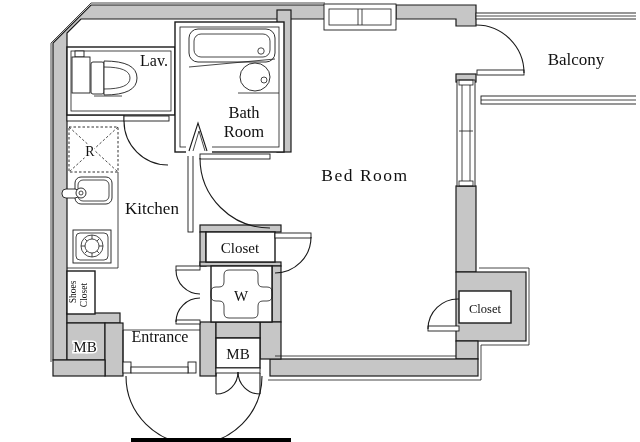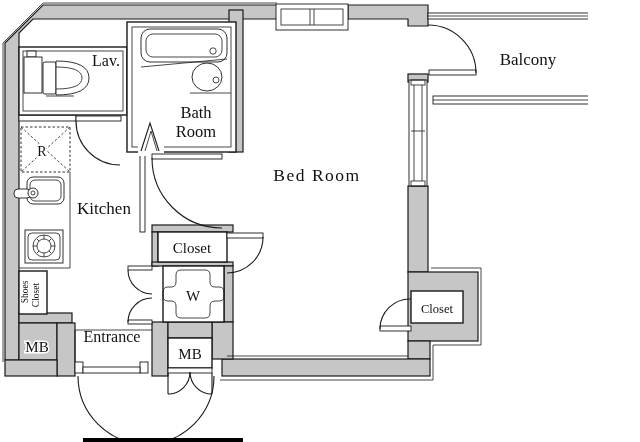--- a/index.html
+++ b/index.html
@@ -1,16 +1,16 @@
 <!DOCTYPE html>
 <html style="--wall: #c6c6c6; --line: #1a1a1a; --bg: #ffffff;"><head>
 <meta charset="utf-8">
 <style>
   html,body{margin:0;padding:0;background:#fff;}
-  .stage{position:relative;width:588px;height:442px;background:var(--bg,#fff);overflow:hidden;}
+  .stage{position:relative;width:588px;height:442px;background:var(--bg,#fff);overflow:hidden;padding-left:48px;}
   svg{display:block;}
   .wall{fill:var(--wall,#c6c6c6);stroke:var(--line,#1a1a1a);stroke-width:1.2;}
   .box{fill:#fff;stroke:var(--line,#1a1a1a);stroke-width:1.4;}
   .boxthin{fill:#fff;stroke:var(--line,#1a1a1a);stroke-width:0.9;}
   .inner{fill:none;stroke:var(--line,#1a1a1a);stroke-width:0.8;}
   .ln{fill:none;stroke:var(--line,#1a1a1a);stroke-width:1.1;}
   .lnthin{fill:none;stroke:var(--line,#1a1a1a);stroke-width:0.8;}
   .dash{fill:#fff;stroke:var(--line,#1a1a1a);stroke-width:0.9;stroke-dasharray:2.5 2;}
   .dashln{fill:none;stroke:var(--line,#1a1a1a);stroke-width:0.8;stroke-dasharray:2.5 2;}
   .leaf{fill:#fff;stroke:var(--line,#1a1a1a);stroke-width:0.9;}

